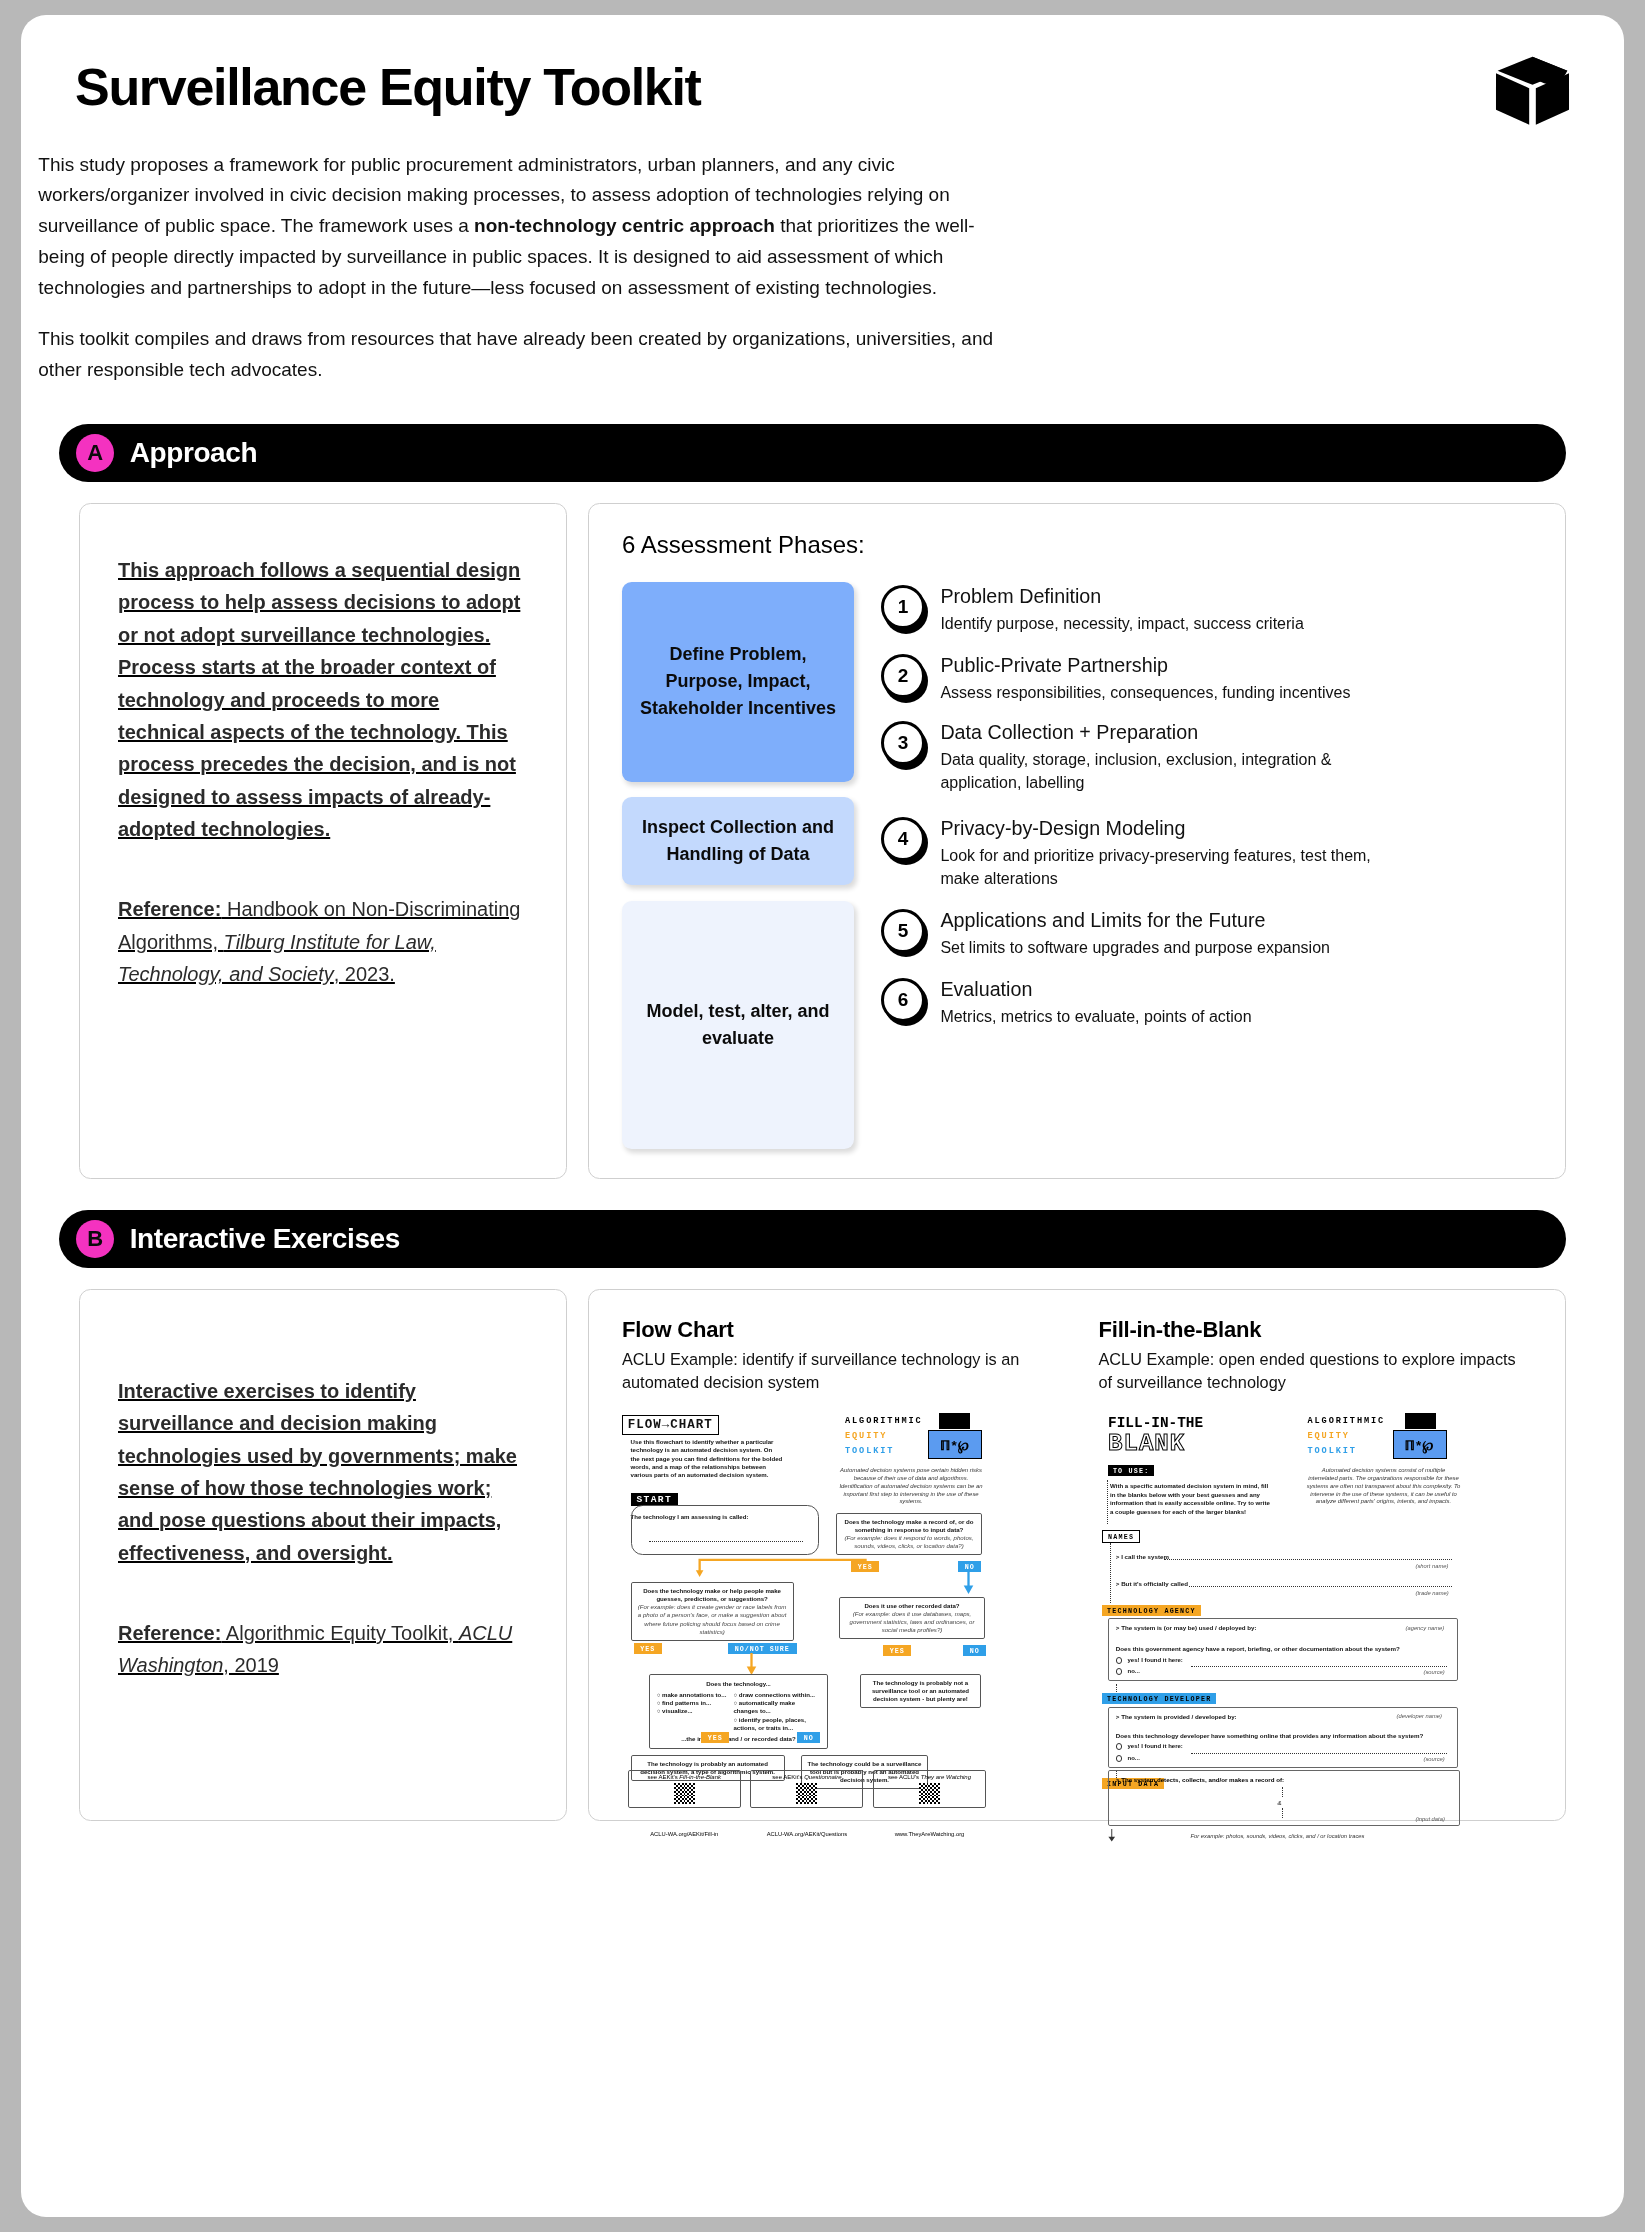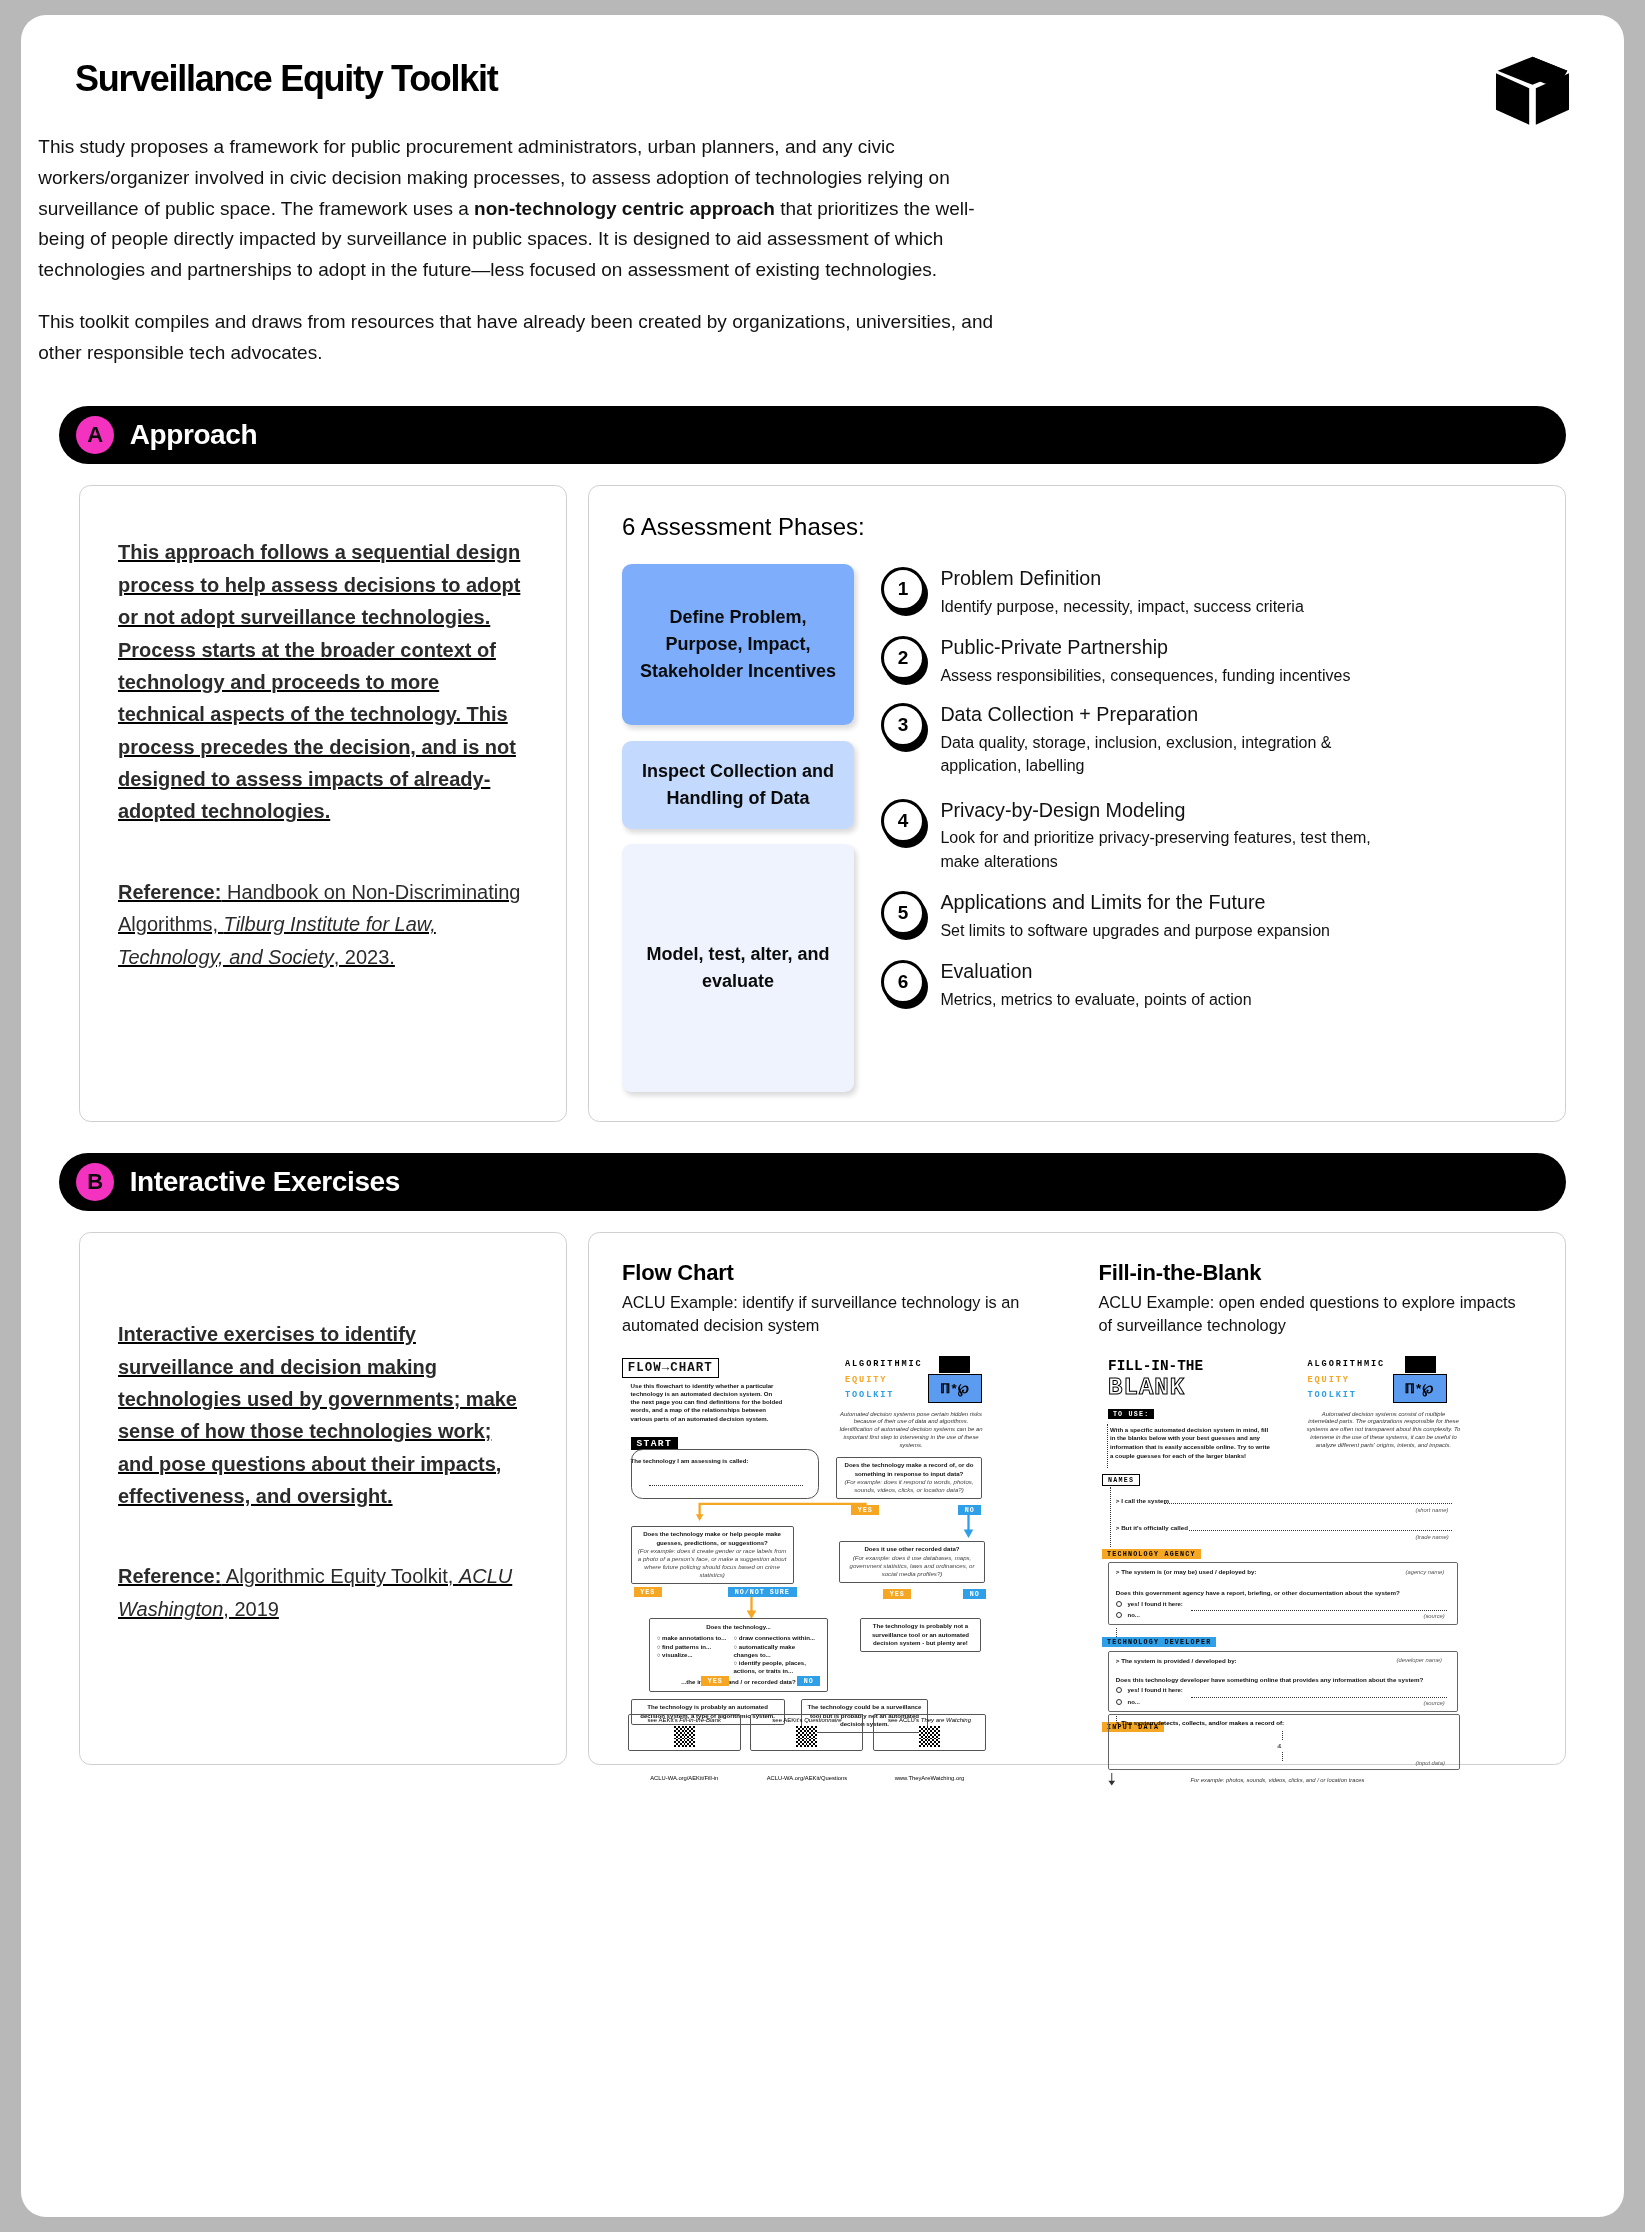--- a/index.html
+++ b/index.html
@@ -11,21 +11,21 @@
   .page {
     position: absolute; left: 21px; top: 15.4px;
     width: 1603px; height: 2202px;
     background: #ffffff;
     border-radius: 25px;
     overflow: hidden;
   }
   
   .hero { padding: 44px 58px 0 54px; position: relative; }
   .hero-title {
-    font-size: 36px; font-weight: 700; letter-spacing: -1.3px;
+    font-size: 52px; font-weight: 700; letter-spacing: -1.3px;
     color: #000; line-height: 1.1;
   }
   .logo {
     position: absolute; right: 50px; top: 35px;
     width: 83px; height: 83px;
   }
   .hero-body { padding: 33px 86px 0 17.3px; }
   .hero-body p {
     font-size: 19px; line-height: 1.62; color: #111;
     max-width: 970px; margin-bottom: 21px;
@@ -74,21 +74,21 @@
   .phases-wrap { display: flex; gap: 27px; }
   .stack { width: 232px; flex: 0 0 232px; display: flex; flex-direction: column; gap: 15.4px; }
   .pbox {
     border-radius: 9.6px;
     display: flex; align-items: center; justify-content: center;
     text-align: center;
     font-weight: 700; font-size: 18px; line-height: 1.5; color: #0b0b0b;
     padding: 15.4px 17.3px;
     box-shadow: 2.9px 3.8px 5.8px rgba(0,0,0,0.14);
   }
-  .pbox-1 { background: #7eaefb; height: 161px; }
+  .pbox-1 { background: #7eaefb; height: 200px; }
   .pbox-2 { background: #c3d9fd; height: 88px; }
   .pbox-3 { background: #eef3fd; height: 248px; }
 
   .plist { flex: 1 1 auto; display: flex; flex-direction: column; }
   .pitem { display: flex; gap: 15.4px; margin-bottom: 13.4px; align-items: flex-start; }
   .pnum {
     position: relative; flex: 0 0 auto;
     width: 44px; height: 44px; margin-top: 2.9px;
   }
   .pnum .shadow {

